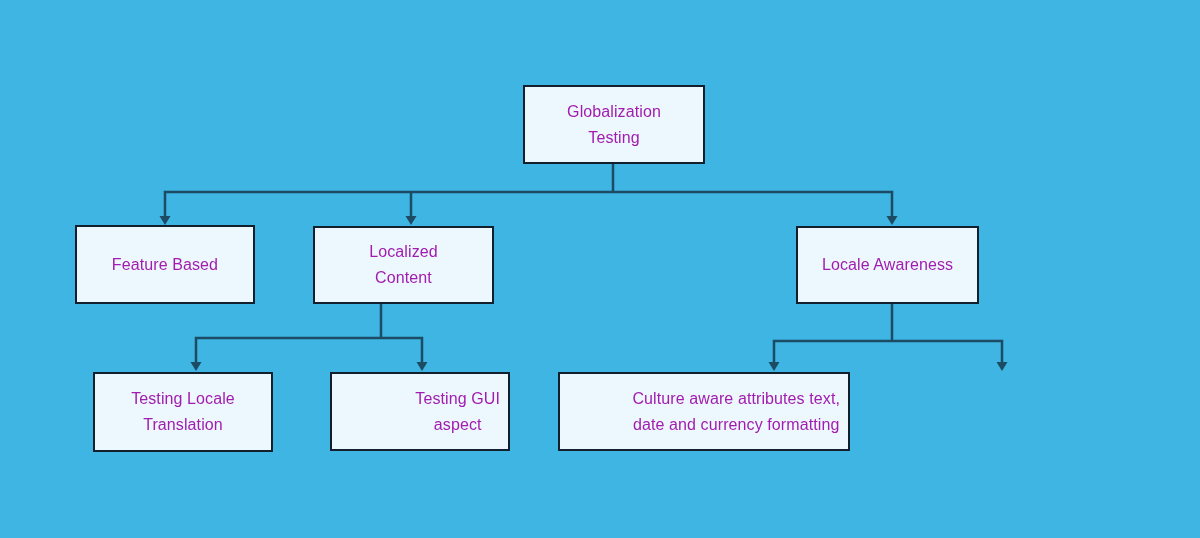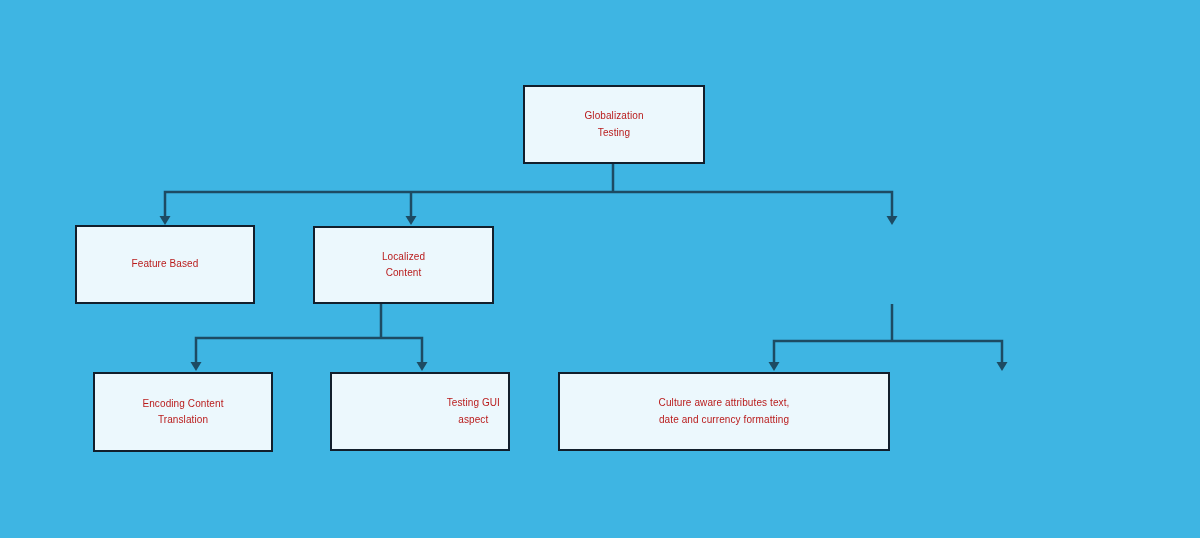--- a/index.html
+++ b/index.html
@@ -38,34 +38,34 @@
     background: #ECF8FD;
     border: 2px solid #121F2C;
     display: flex;
     align-items: center;
     justify-content: center;
     text-align: center;
     padding: 4px 8px;
   }
   .node-label {
     white-space: pre-line;
-    font-size: 10px;
+    font-size: 16px;
     line-height: 1.62;
     font-weight: 500;
-    color: #b91c1c;
+    color: #a21caf;
     letter-spacing: 0.1px;
   }
   
   .n-root     { left: 523px; top:  85px; width: 182px; height: 79px; }
   .n-feature  { left:  75px; top: 225px; width: 180px; height: 79px; }
   .n-localized{ left: 313px; top: 226px; width: 181px; height: 78px; }
   .n-locale   { left: 796px; top: 226px; width: 183px; height: 78px; }
   .n-tct      { left:  93px; top: 372px; width: 180px; height: 80px; }
   .n-tga      { left: 330px; top: 372px; width: 180px; height: 79px; justify-content: flex-end; }
-  .n-culture  { left: 558px; top: 372px; width: 332px; height: 79px; }
+  .n-culture  { left: 558px; top: 372px; width: 292px; height: 79px; justify-content: flex-end; }
   .n-encoding { left: 916px; top: 372px; width: 199px; height: 78px; }
 </style>
 </head>
 <body>
 
 <div class="canvas">
 
   <svg class="connector-layer" viewBox="0 0 1200 538" aria-hidden="true">
 
     <path d="M613 164 V192"></path>
@@ -93,23 +93,26 @@
 
   <div class="node n-localized">
     <span class="node-label">Localized
 Content</span>
   </div>
 
   <div class="node n-feature">
     <span class="node-label">Feature Based</span>
   </div>
 
+  <div class="node n-locale">
+    <span class="node-label">Locale Awareness</span>
+  </div>
 
   <div class="node n-tct">
-    <span class="node-label">Encoding Content
+    <span class="node-label">Testing Locale
 Translation</span>
   </div>
 
   <div class="node n-tga">
     <span class="node-label">Testing GUI
 aspect</span>
   </div>
 
   <div class="node n-culture">
     <span class="node-label">Culture aware attributes text,

